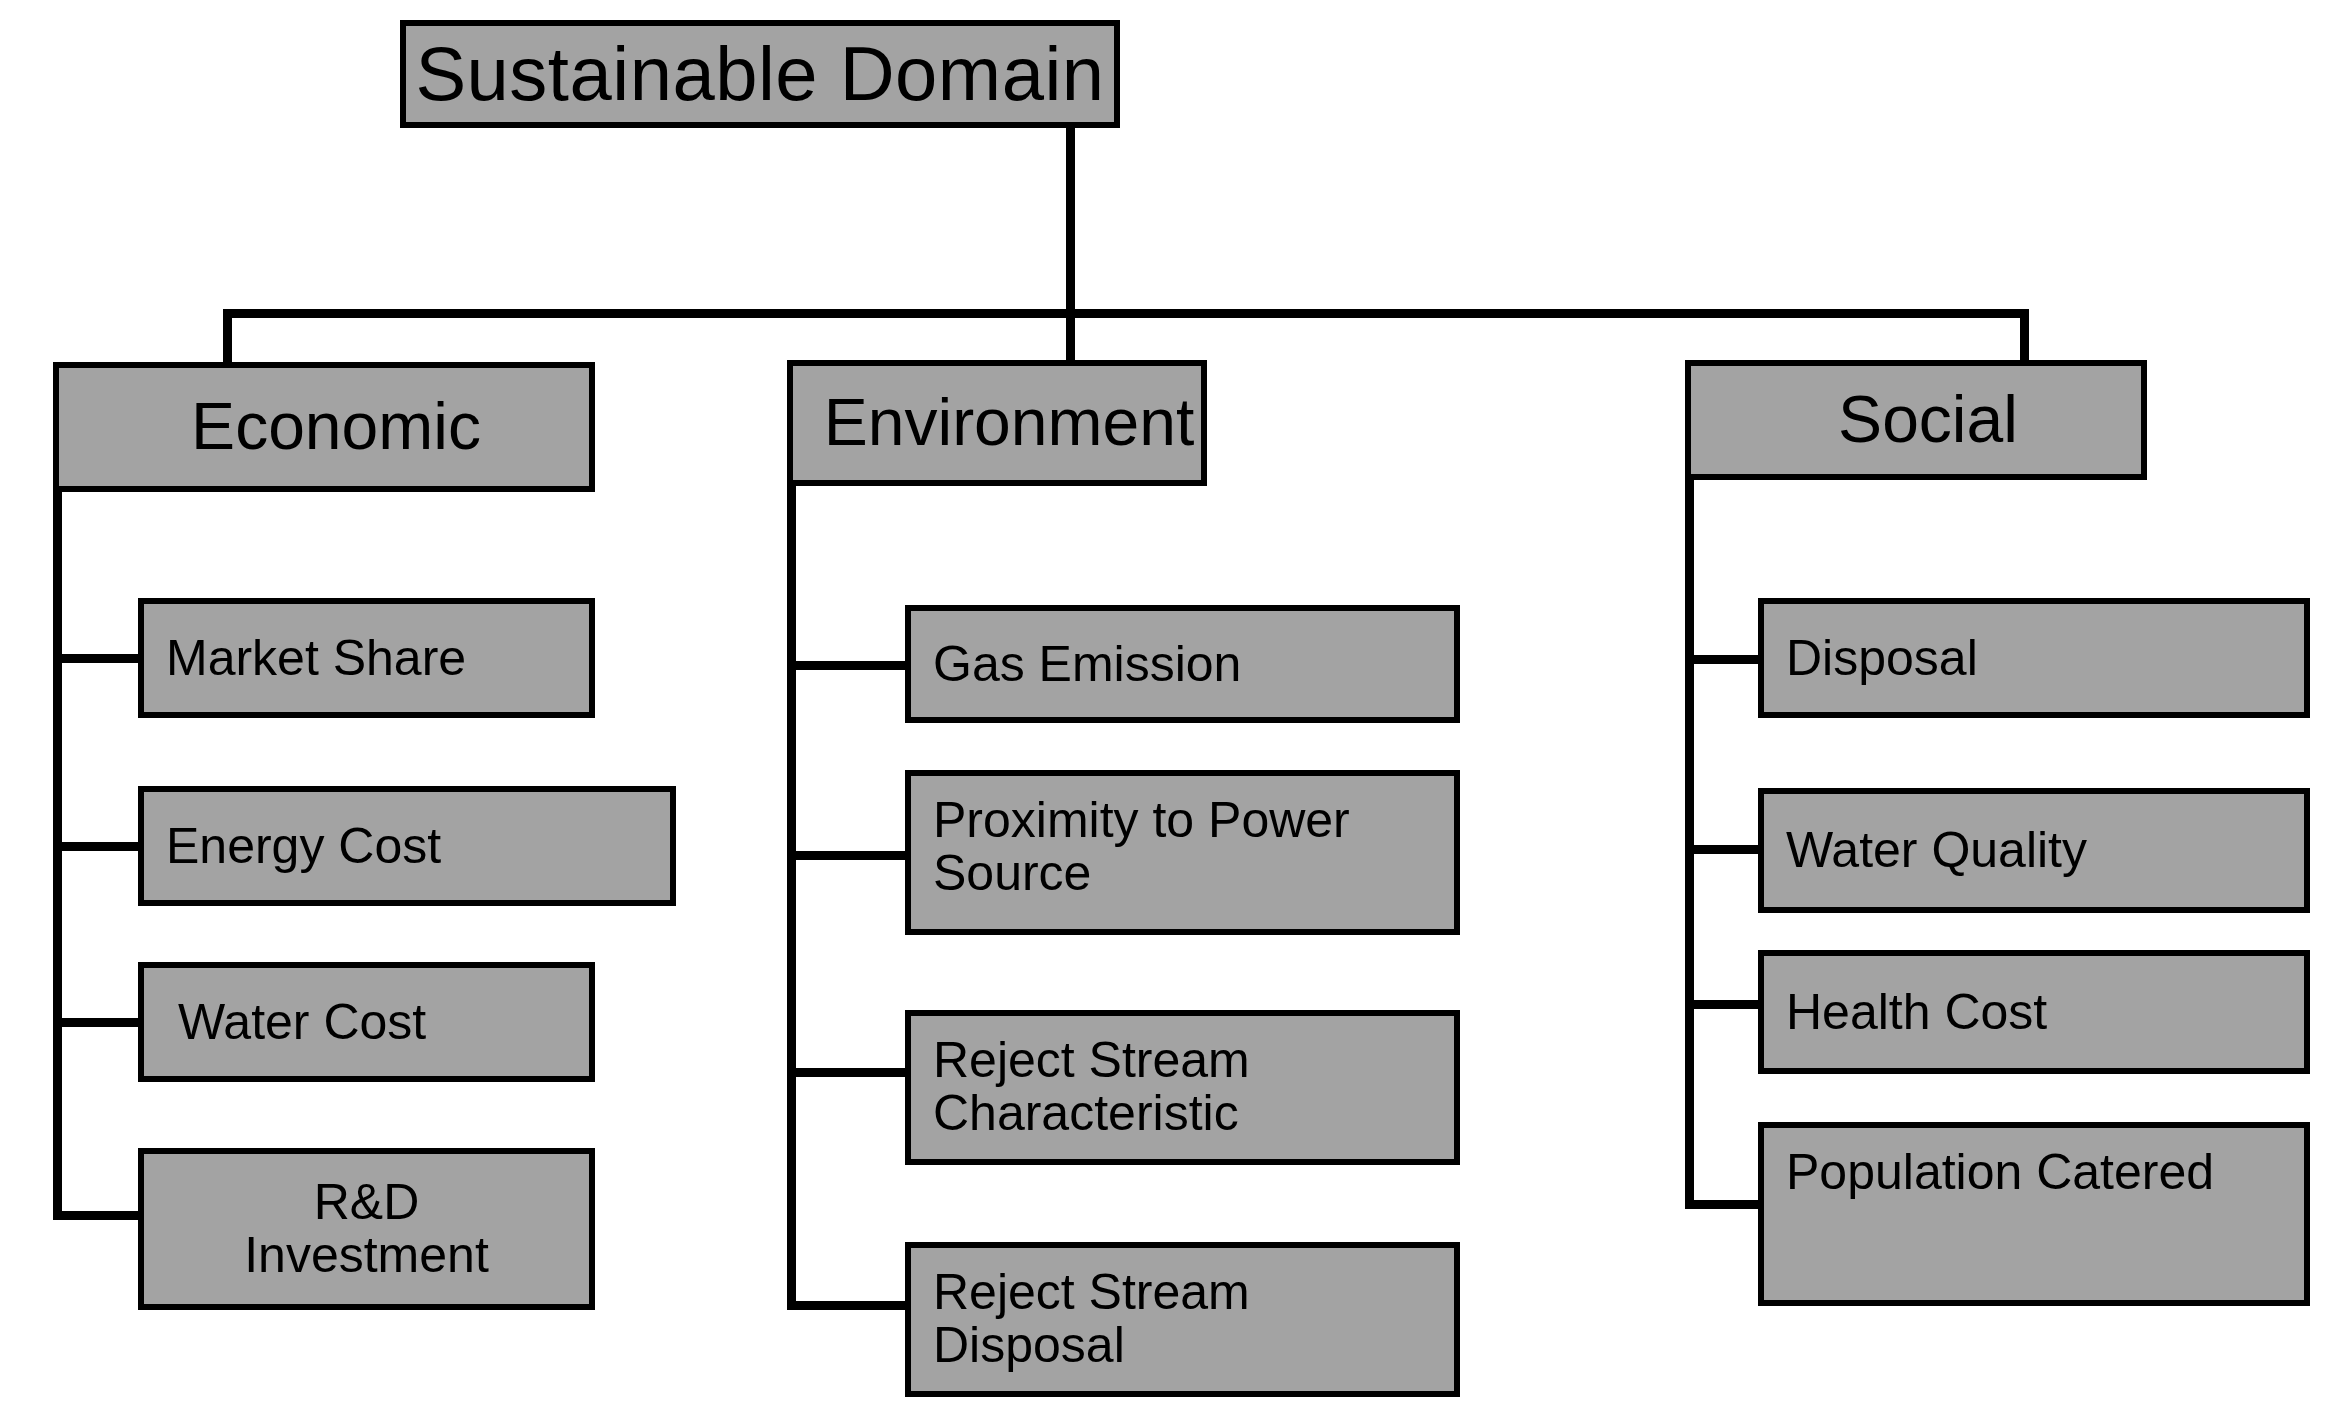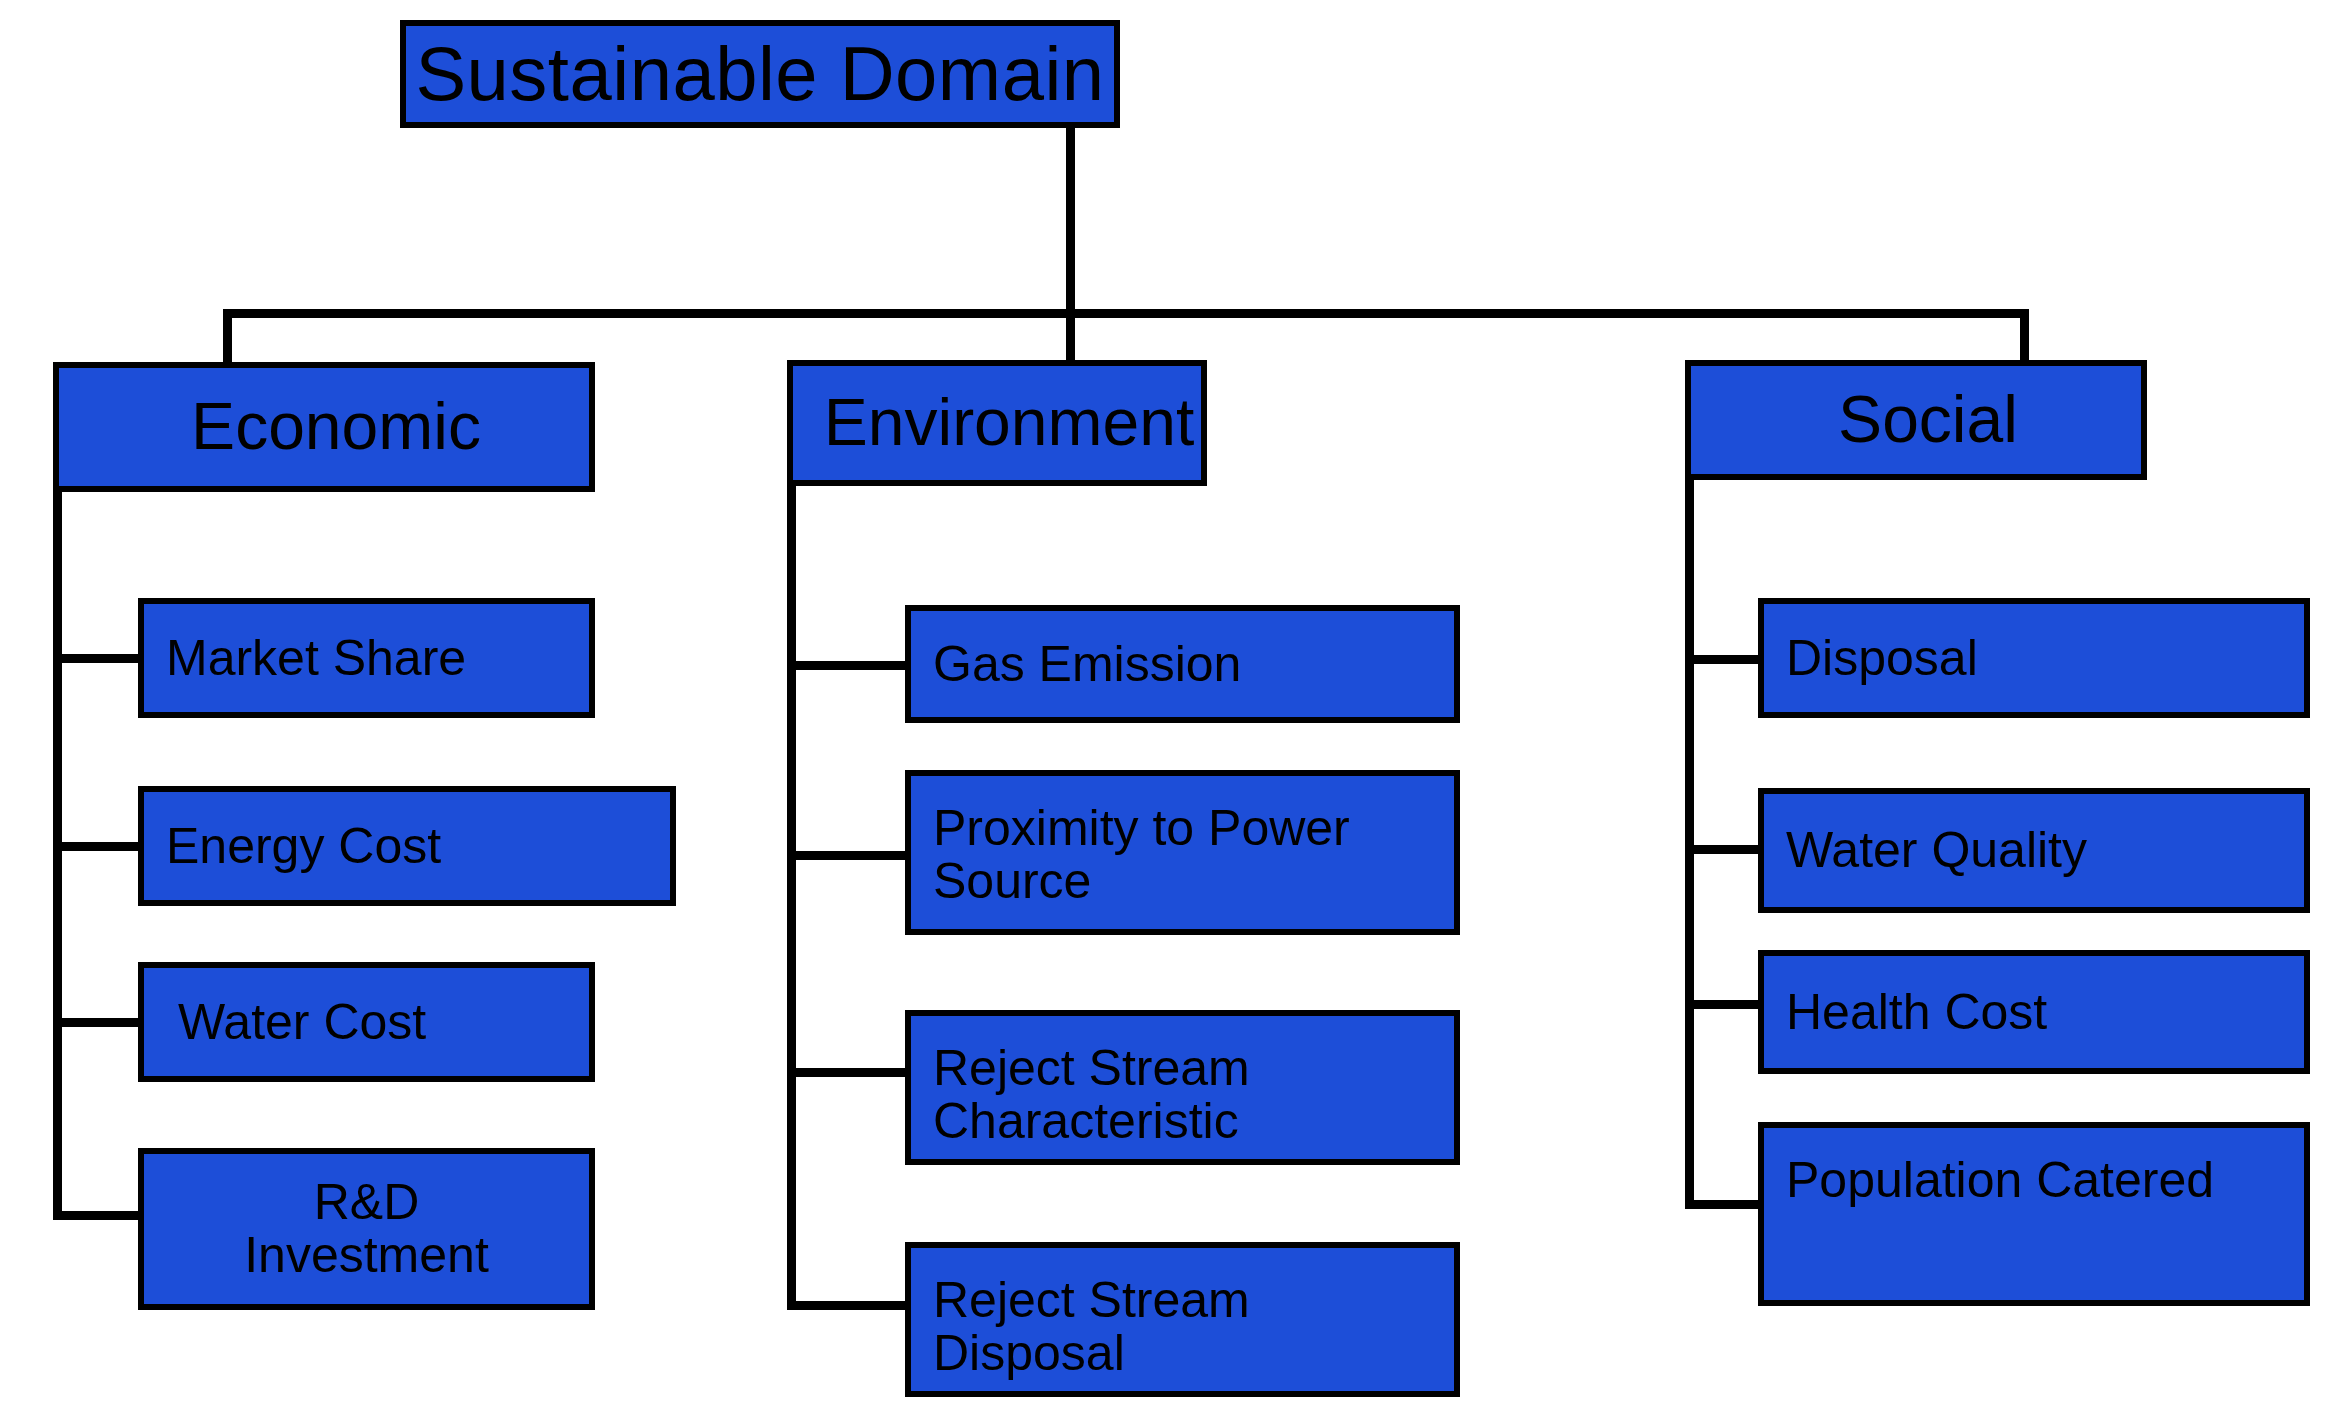--- a/index.html
+++ b/index.html
@@ -14,21 +14,21 @@
     height: 1410px;
     background: #ffffff;
     font-family: "Liberation Sans", sans-serif;
     color: #000000;
     overflow: hidden;
   }
   
   .node {
     position: absolute;
     box-sizing: border-box;
-    background: #1d4ed8;
+    background: #a3a3a3;
     border: 6px solid #000000;
     display: flex;
     align-items: center;
     line-height: 1.06;
   }
   .node .label {
     display: block;
     width: 100%;
     white-space: pre-line;
   }
@@ -57,21 +57,21 @@
     padding-left: 22px;
   }
   .node.leaf.centered .label {
     text-align: center;
     padding-left: 0;
   }
   .node.leaf.toptext {
     align-items: flex-start;
   }
   .node.leaf.toptext .label {
-    padding-top: 26px;
+    padding-top: 18px;
   }
   
   .conn {
     position: absolute;
     background: #000000;
   }
   .vline { width: 9px; }
   .hline { height: 9px; }
 </style>
 </head>

